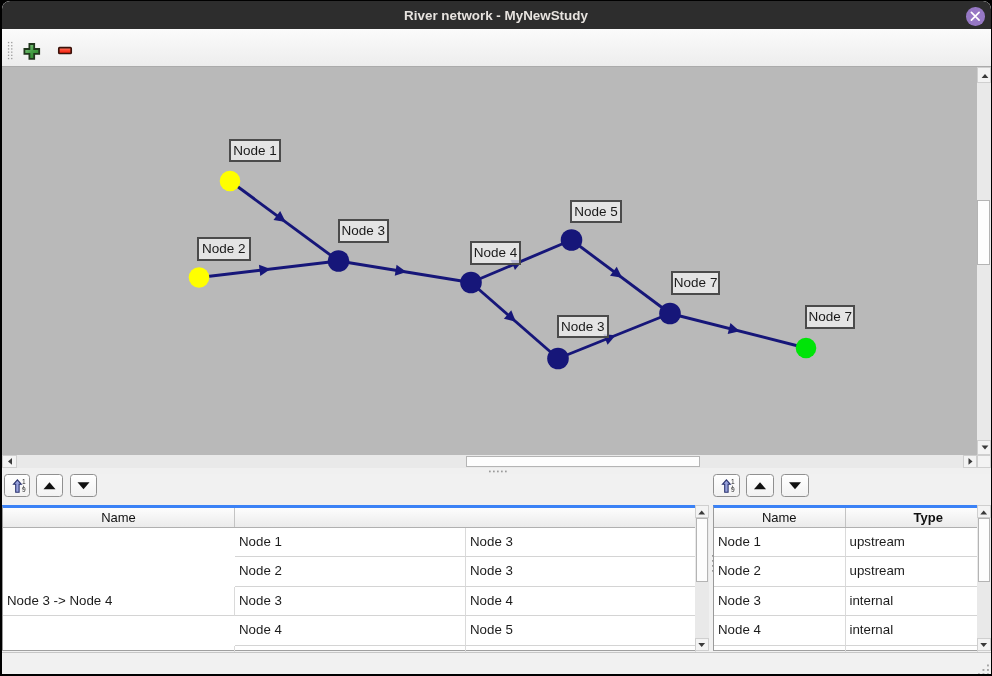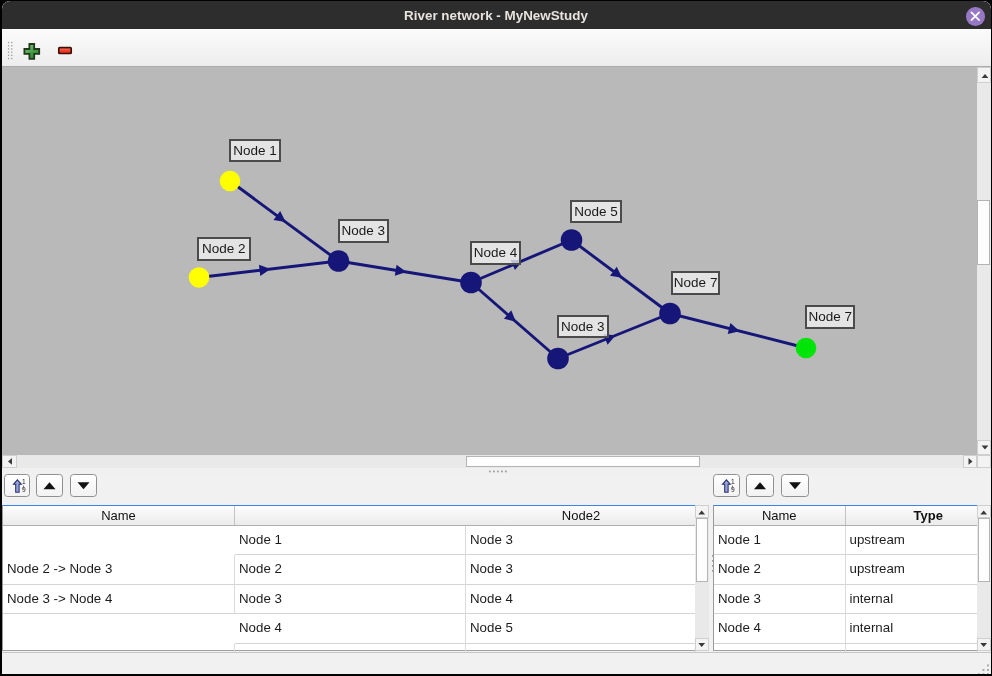--- a/index.html
+++ b/index.html
@@ -18,21 +18,21 @@
 .nlabel{position:absolute;background:rgba(240,240,240,0.78);border:2px solid #4b4b4b;font-size:13.5px;color:#1a1a1a;text-align:center;line-height:19.5px;height:19.5px;box-sizing:content-box;}
 
 .sb{position:absolute;background:#e9e9e9;}
 .sbbtn{position:absolute;background:#f3f3f3;border:1px solid #cfcfcf;box-sizing:border-box;}
 .thumb{position:absolute;background:#fdfdfd;border:1px solid #b4b4b4;box-sizing:border-box;}
 
 #split1{position:absolute;left:0;top:466.5px;width:989px;height:6px;background:#f0f0f0;}
 
 .btn{position:absolute;top:473px;height:22.5px;background:linear-gradient(#ffffff,#f2f2f2);border:1px solid #909090;border-radius:3.5px;box-sizing:border-box;}
 
-.tbl{position:absolute;top:503.5px;background:#fff;border-top:1px solid #3b82f6;border-left:1px solid #9a9a9a;border-bottom:1px solid #a0a0a0;box-sizing:border-box;}
+.tbl{position:absolute;top:503.5px;background:#fff;border-top:3px solid #3b82f6;border-left:1px solid #9a9a9a;border-bottom:1px solid #a0a0a0;box-sizing:border-box;}
 .thead{position:absolute;top:0;height:20px;background:linear-gradient(#fdfdfd,#ebebeb);border-bottom:1px solid #b0b0b0;box-sizing:border-box;width:100%;}
 .th{position:absolute;top:0;height:19px;line-height:20px;text-align:center;font-size:13px;color:#111;border-right:1px solid #c3c3c3;box-sizing:border-box;}
 .cell{position:absolute;height:29.5px;line-height:28.8px;font-size:13.3px;color:#1c1c1c;padding-left:4px;border-right:1px solid #dadada;border-bottom:1px solid #d4d4d4;box-sizing:border-box;white-space:nowrap;overflow:hidden;}
 
 #statusbar{position:absolute;left:0;top:651px;width:989px;height:21.8px;background:#f1f1f1;border-top:1px solid #c6c6c6;box-sizing:border-box;}
 </style>
 </head>
 <body>
 <div id="win">
 <div id="inner">
@@ -132,24 +132,22 @@
   <div class="btn" id="bsort1" style="left:2px;width:26px;"></div>
   <div class="btn" id="bup1" style="left:34px;width:27px;"></div>
   <div class="btn" id="bdn1" style="left:68px;width:27px;"></div>
   <div class="btn" id="bsort2" style="left:711.5px;width:27px;"></div>
   <div class="btn" id="bup2" style="left:744.5px;width:28px;"></div>
   <div class="btn" id="bdn2" style="left:779px;width:28px;"></div>
 
   <div class="tbl" id="ltbl" style="left:0.5px;width:693px;height:146.5px;">
     <div class="thead"></div>
     <div class="th" style="left:0;width:232px;">Name</div>
-    <div class="th" style="left:463px;width:230px;border-right:none;">Node2</div>
         <div class="cell" style="left: 232px; top: 20px; width: 231px;">Node 1</div>
         <div class="cell" style="left: 463px; top: 20px; width: 230px; border-right: none;">Node 3</div>
-        <div class="cell" style="left: 0px; top: 49.5px; width: 232px;">Node 2 -&gt; Node 3</div>
         <div class="cell" style="left: 232px; top: 49.5px; width: 231px;">Node 2</div>
         <div class="cell" style="left: 463px; top: 49.5px; width: 230px; border-right: none;">Node 3</div>
         <div class="cell" style="left: 0px; top: 79px; width: 232px;">Node 3 -&gt; Node 4</div>
         <div class="cell" style="left: 232px; top: 79px; width: 231px;">Node 3</div>
         <div class="cell" style="left: 463px; top: 79px; width: 230px; border-right: none;">Node 4</div>
         <div class="cell" style="left: 232px; top: 108.5px; width: 231px;">Node 4</div>
         <div class="cell" style="left: 463px; top: 108.5px; width: 230px; border-right: none;">Node 5</div>
         <div class="cell" style="left: 0px; top: 138px; width: 232px; height: 8px; border-bottom: none;"></div>
         <div class="cell" style="left: 232px; top: 138px; width: 231px; height: 8px; border-bottom: none;"></div>
         <div class="cell" style="left: 463px; top: 138px; width: 230px; height: 8px; border-bottom: none;"></div>

